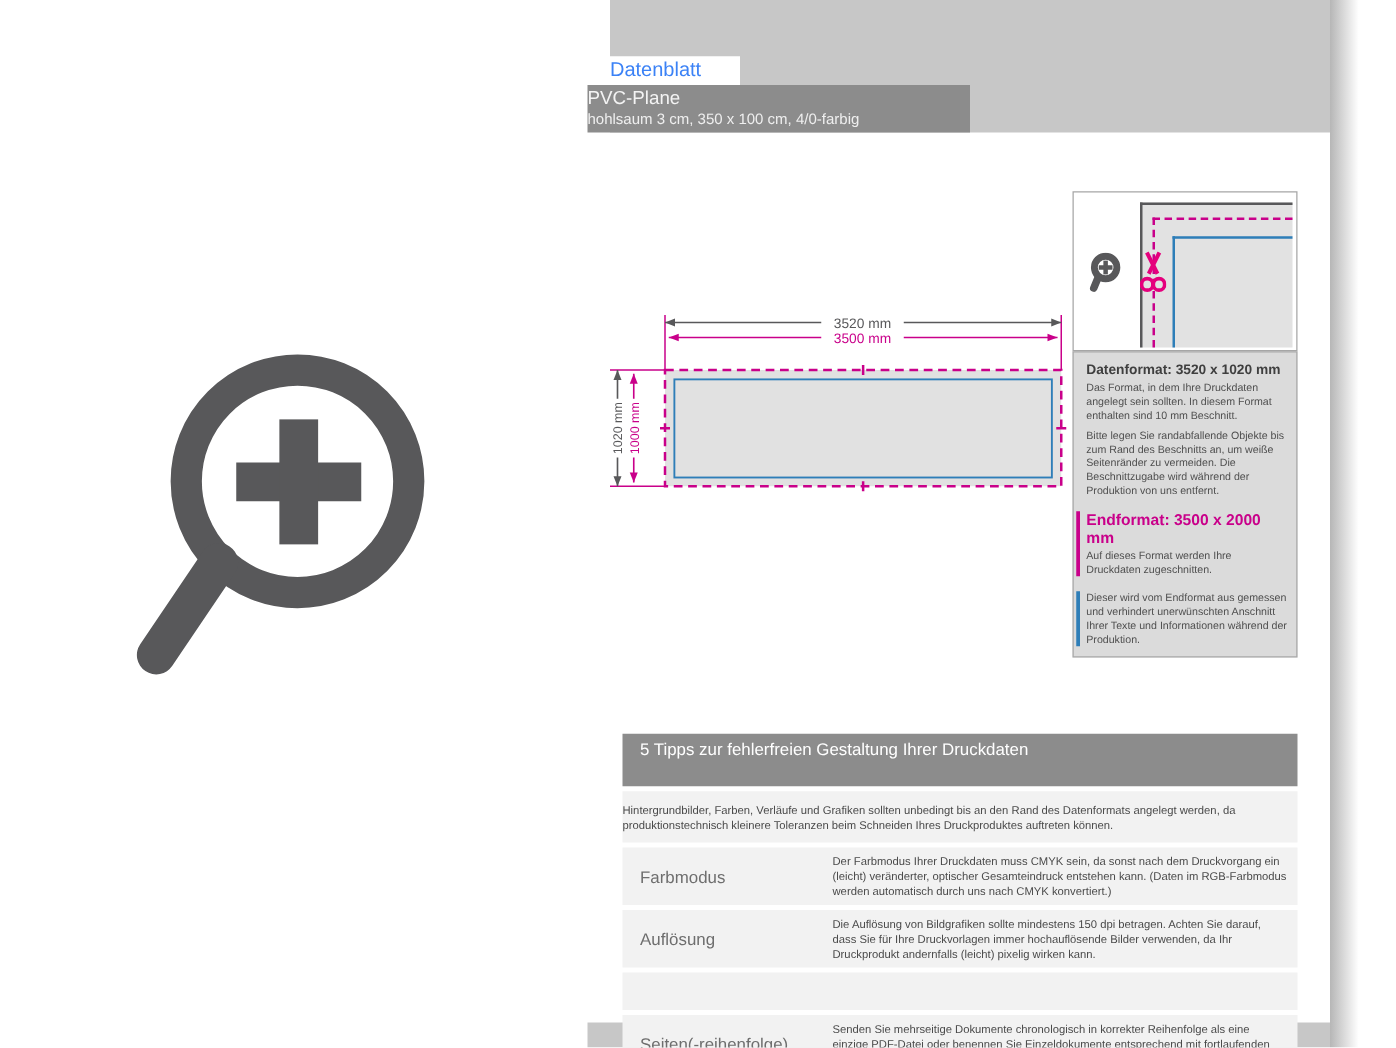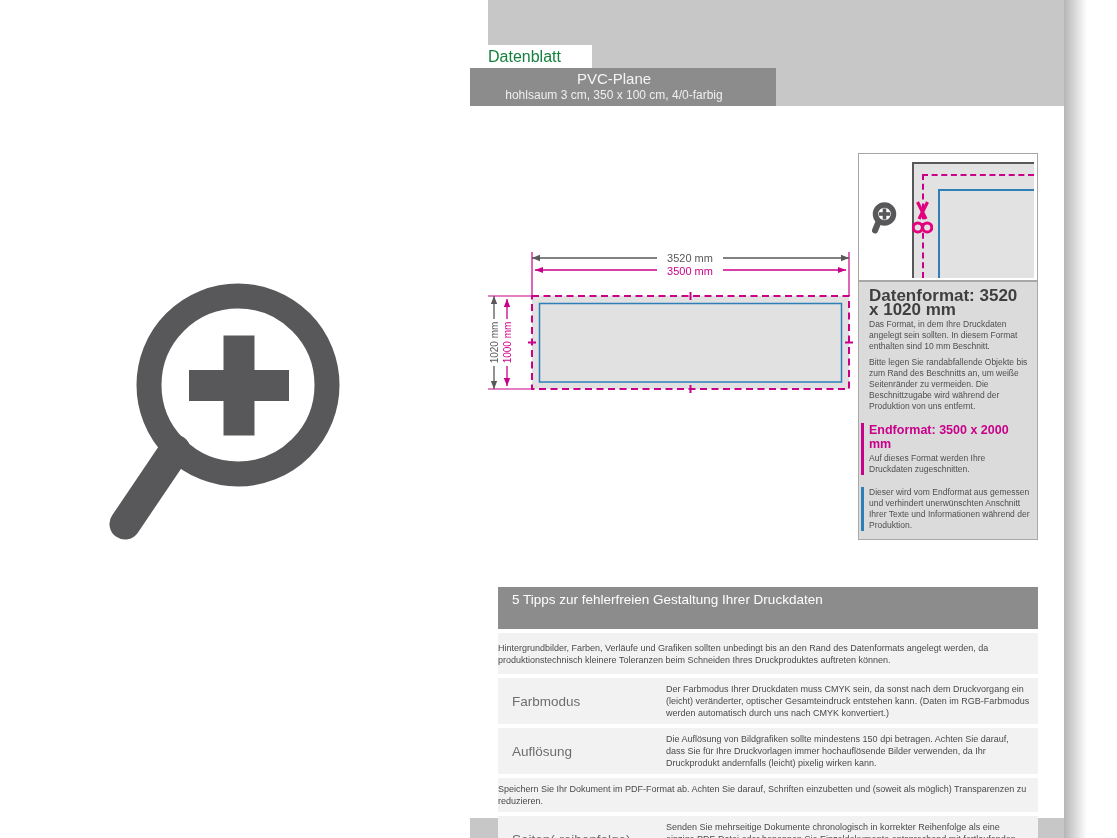--- a/index.html
+++ b/index.html
@@ -7,23 +7,23 @@
     width:1117px;height:838px;position:relative;overflow:hidden;
     background:#ffffff;
     font-family:"Liberation Sans", sans-serif;
   }
   
   .top-band{position:absolute;left:488px;top:0;width:576px;height:106px;background:#c7c7c7;}
   .bottom-band{position:absolute;left:470px;top:818px;width:594px;height:20px;background:#c7c7c7;}
   .page-shadow{position:absolute;left:1064px;top:0;width:23px;height:838px;
     background:linear-gradient(to right, rgba(110,110,110,.5), rgba(255,255,255,0));}
   .tab{position:absolute;left:478px;top:45px;width:114px;height:23px;background:#ffffff;
-    box-sizing:border-box;padding-left:10px;font-size:16px;line-height:23px;color:#15803d;}
+    box-sizing:border-box;padding-left:10px;font-size:16px;line-height:23px;color:#3b82f6;}
   .banner{position:absolute;left:470px;top:68px;width:306px;height:38px;background:#8c8c8c;
-    box-sizing:border-box;padding:2px 18px 0 0;text-align:center;color:#f4f4f4;}
+    box-sizing:border-box;padding:2px 18px 0 0;text-align:left;color:#f4f4f4;}
   .banner-title{font-size:15px;line-height:18px;}
   .banner-sub{font-size:12px;line-height:15px;color:#efefef;}
 
   
   .drawing{position:absolute;left:470px;top:240px;width:400px;height:160px;}
 
   
   .detail-box{position:absolute;left:858px;top:153px;width:180px;height:128px;background:#fff;
     border:1px solid #a6a6a6;box-sizing:border-box;overflow:hidden;}
   .db-fill{position:absolute;left:53px;top:8px;right:3px;bottom:2px;background:#e2e2e2;
@@ -31,21 +31,21 @@
   .db-bleed{position:absolute;left:63px;top:20px;right:3px;bottom:2px;
     border-top:2px dashed #c9008a;border-left:2px dashed #c9008a;box-sizing:border-box;}
   .db-safety{position:absolute;left:79px;top:35px;right:3px;bottom:2px;
     border-top:2px solid #2e7eb8;border-left:2px solid #2e7eb8;box-sizing:border-box;}
   .db-scissors{position:absolute;left:53px;top:47px;}
   .db-zoom{position:absolute;left:12px;top:48px;}
 
   
   .info-panel{position:absolute;left:858px;top:281px;width:180px;min-height:242px;
     background:#dbdbdb;border:1px solid #a9a9a9;box-sizing:border-box;padding:7px 7px 8px 10px;}
-  .ip-heading{font-weight:bold;font-size:17px;line-height:14px;color:#3f3f3f;}
+  .ip-heading{font-weight:bold;font-size:11px;line-height:14px;color:#3f3f3f;}
   .ip-text{font-size:8.5px;line-height:11px;color:#4f4f4f;margin-top:2px;}
   .ip-text + .ip-text{margin-top:5px;}
   .ip-section{margin-top:0;}
   .ip-sec-magenta{margin:11px 0 0 -8px;border-left:3px solid #c9008a;padding-left:5px;}
   .ip-sec-magenta .ip-heading{color:#c9008a;font-size:12.5px;}
   .ip-sec-blue{margin:12px 0 0 -8px;border-left:3px solid #2e7eb8;padding-left:5px;}
   .ip-sec-blue .ip-heading{color:#1f7dbd;font-size:12.5px;}
 
   
   .tips{position:absolute;left:498px;top:587px;width:540px;}
@@ -164,19 +164,18 @@
   </div>
   <div class="tips-row h42">
     <div class="tips-label">Farbmodus</div>
     <div class="tips-text">Der Farbmodus Ihrer Druckdaten muss CMYK sein, da sonst nach dem Druckvorgang ein (leicht) veränderter, optischer Gesamteindruck entstehen kann. (Daten im RGB-Farbmodus werden automatisch durch uns nach CMYK konvertiert.)</div>
   </div>
   <div class="tips-row h41">
     <div class="tips-label">Auflösung</div>
     <div class="tips-text">Die Auflösung von Bildgrafiken sollte mindestens 150 dpi betragen. Achten Sie darauf, dass Sie für Ihre Druckvorlagen immer hochauflösende Bilder verwenden, da Ihr Druckprodukt andernfalls (leicht) pixelig wirken kann.</div>
   </div>
   <div class="tips-row h30">
-    <div class="tips-text">Speichern Sie Ihr Dokument im PDF-Format ab. Achten Sie darauf, Schriften einzubetten und (soweit als möglich) Transparenzen zu reduzieren.</div>
   </div>
   <div class="tips-row h30">
     <div class="tips-label">Seiten(-reihenfolge)</div>
     <div class="tips-text">Senden Sie mehrseitige Dokumente chronologisch in korrekter Reihenfolge als eine einzige PDF-Datei oder benennen Sie Einzeldokumente entsprechend mit fortlaufenden Seitennummern.</div>
   </div>
 </div>
 
 </body></html>

